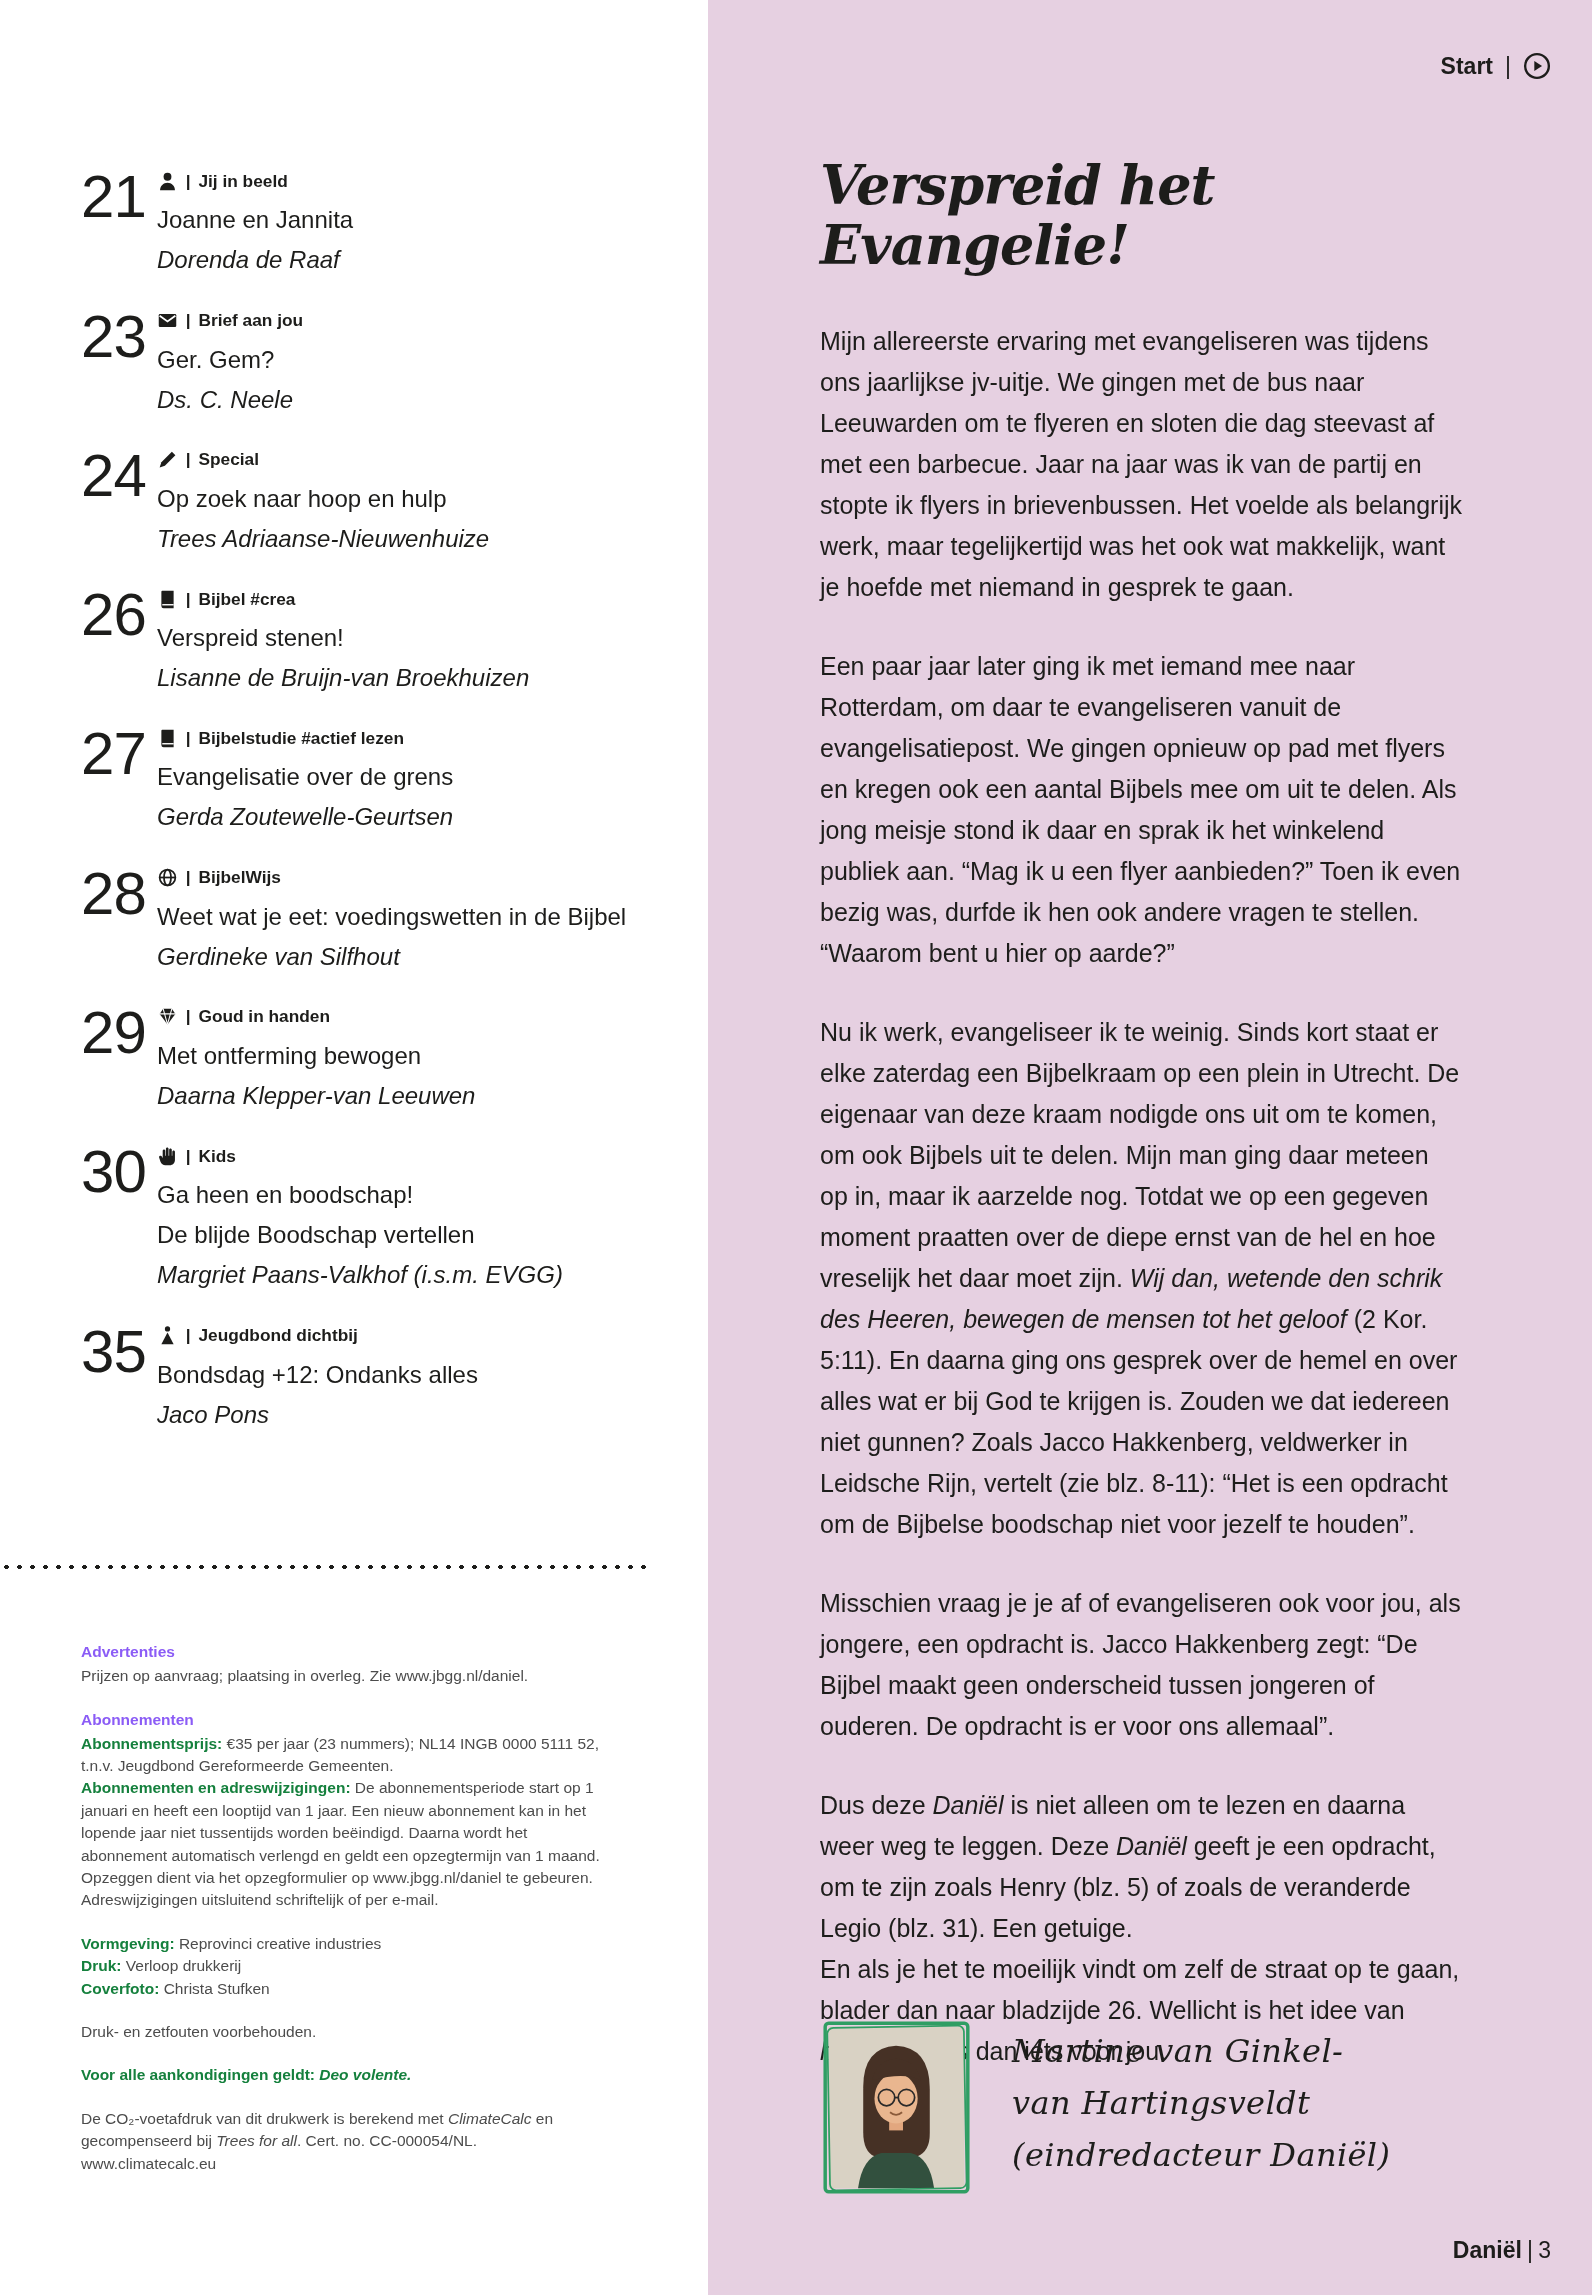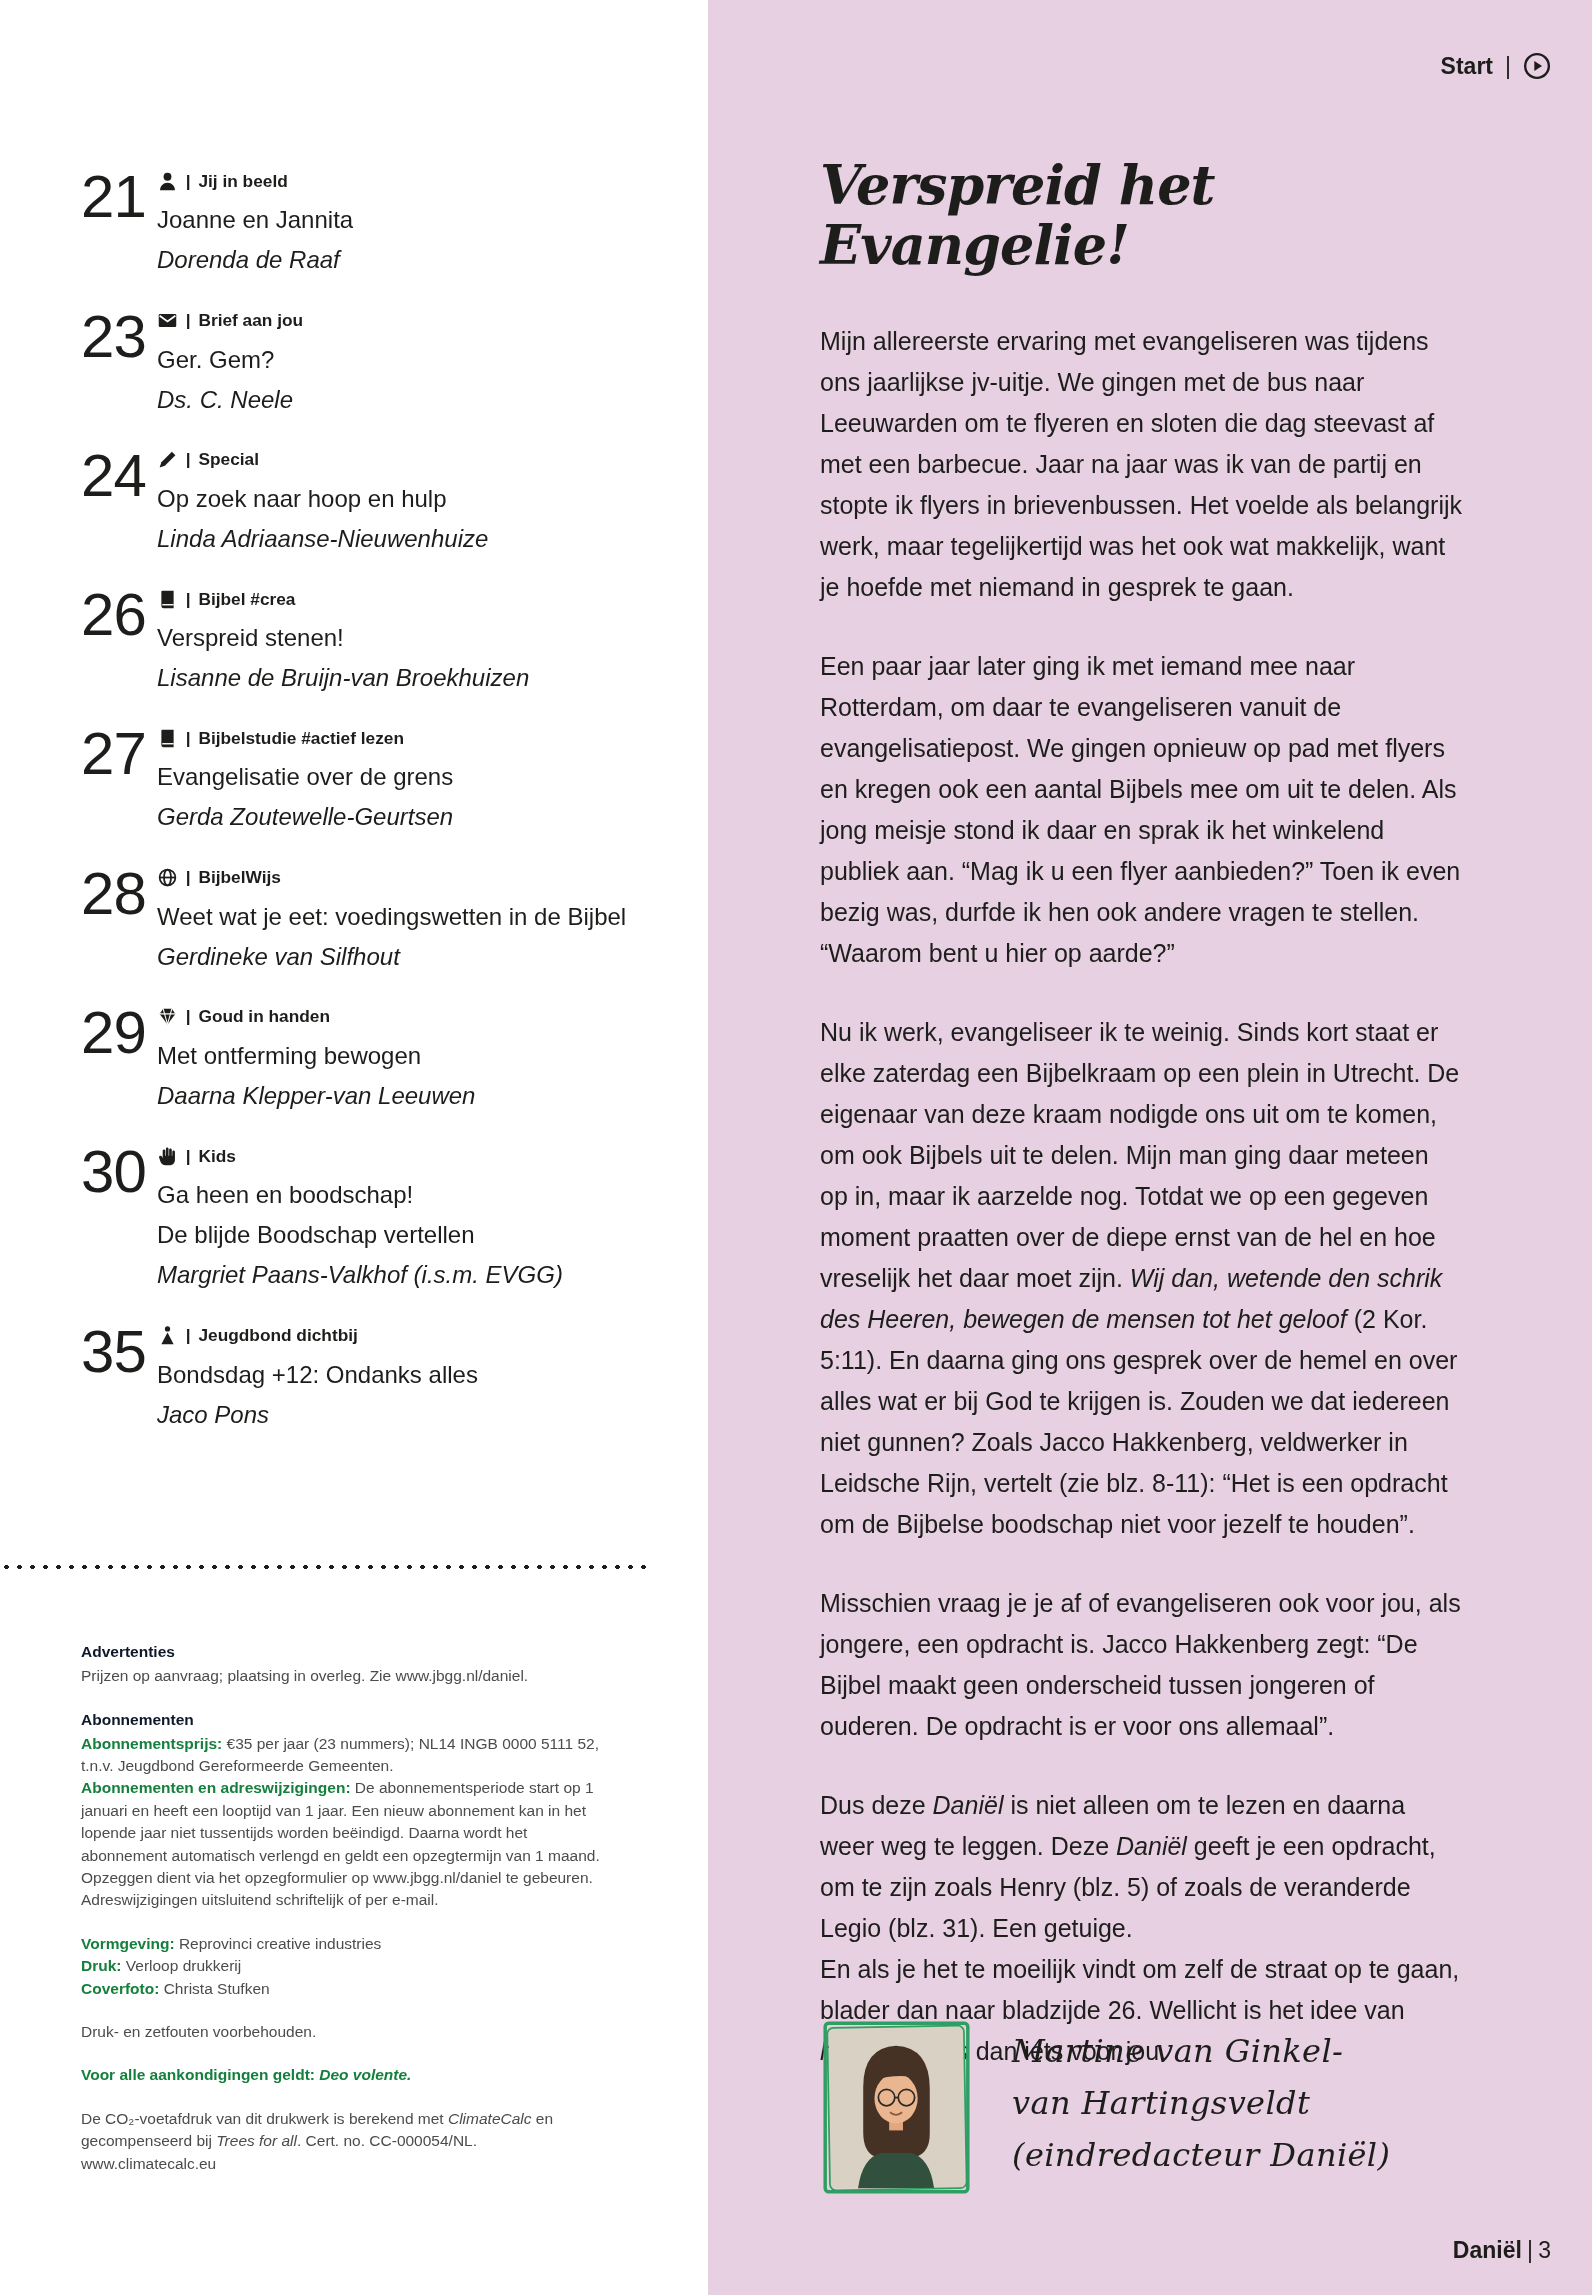--- a/index.html
+++ b/index.html
@@ -110,21 +110,21 @@
   
   .colophon {
     position: absolute;
     left: 81px; top: 1641px;
     width: 530px;
     font-size: 15.5px;
     line-height: 22.4px;
     color: #4c4c4c;
   }
   .colo-block { margin-bottom: 21px; }
-  .colo-head { font-weight: 700; color: #0f172a; margin-bottom: 1.7px; }
+  .colo-head { font-weight: 700; color: #8b5cf6; margin-bottom: 1.7px; }
   .seg-i { font-style: italic; }
   .seg-b { font-weight: 700; }
   .colophon .seg-b { color: #15803d; }
 </style>
 </head>
 <body style="--panel-bg: #e6d0e1; --text: #1d1d1b; --photo-border-green: #2f9e63;">
 
 <div class="page">
 
   <div class="purple-panel">
@@ -228,21 +228,21 @@
         <div class="toc-cat">
           <span class="icon">
             <svg viewBox="0 0 24 24" width="21" height="21" fill="#1d1d1b">
                 <path d="M3 21l2-6L17 3l4 4L9 19l-6 2z"></path>
               </svg>
           </span>
           <span class="bar">|</span>
           <span>Special</span>
         </div>
         <div class="toc-title">Op zoek naar hoop en hulp</div>
-        <div class="toc-author">Linda Adriaanse-Nieuwenhuize</div>
+        <div class="toc-author">Trees Adriaanse-Nieuwenhuize</div>
       </div>
     </div>
 
     <div class="toc-entry">
       <div class="toc-num">26</div>
       <div class="toc-body">
         <div class="toc-cat">
           <span class="icon">
             <svg viewBox="0 0 24 24" width="21" height="21" fill="#1d1d1b">
                 <path d="M6 2h13v20H7.5A2.5 2.5 0 015 19.5V3a1 1 0 011-1z"></path>

